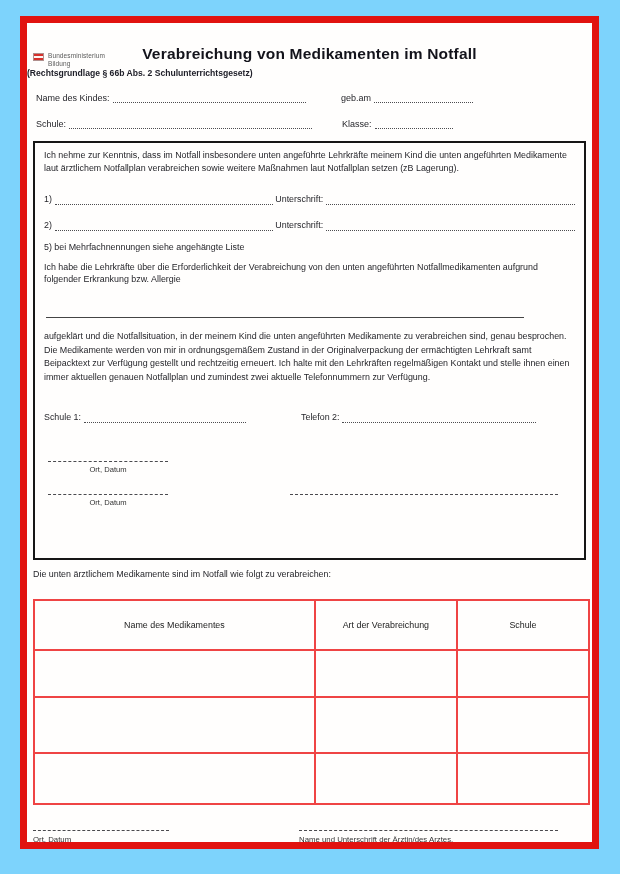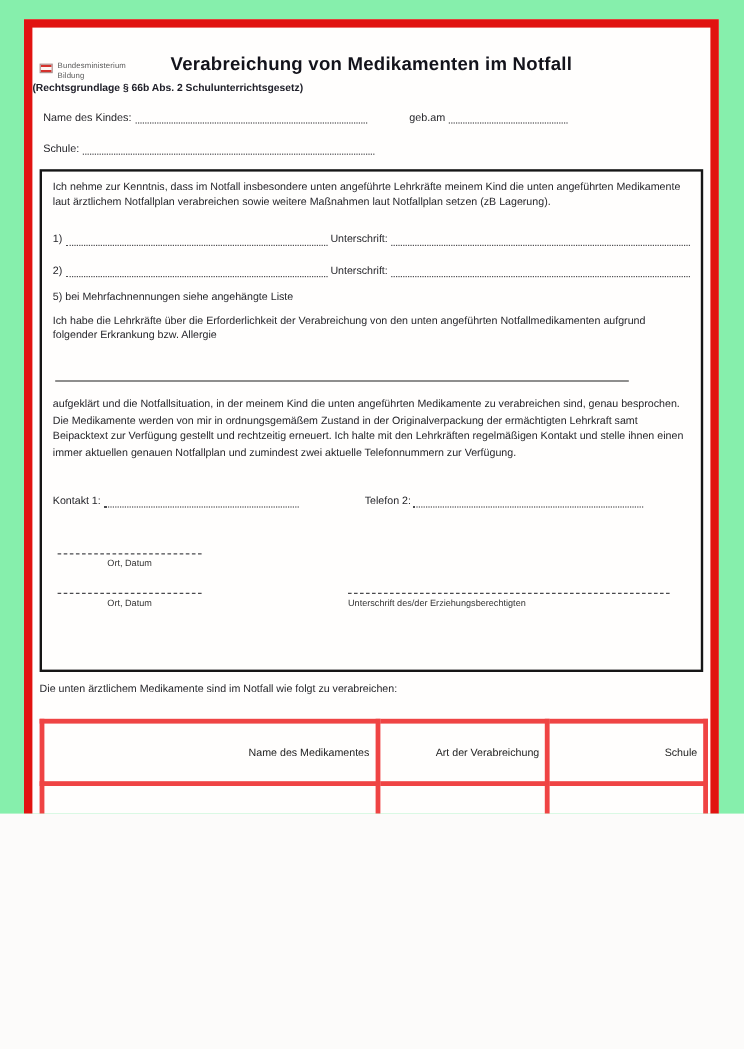--- a/index.html
+++ b/index.html
@@ -4,22 +4,22 @@
 <style>
   * { box-sizing: border-box; margin: 0; padding: 0; }
   html,body { width: 620px; }
   body {
     font-family: "Liberation Sans", sans-serif;
     background: #fcfbfa;
     color: #222;
   }
   .screen {
     position: relative;
-    width: 620px; height: 678px;
-    background: #86efac;
+    width: 620px; height: 874px;
+    background: #7dd3fc;
     overflow: hidden;
   }
   .frame {
     position: absolute;
     left: 20px; top: 16px;
     width: 579px; height: 833px;
     border: 7px solid #e11310;
     background: #fffefd;
   }
   .inner { position: relative; width: 100%; height: 100%; }
@@ -107,22 +107,22 @@
   
   .table-intro { margin: 9px 6px 0; font-size: 8.9px; color: #26262b; }
   table.meds {
     margin: 20px 6px 0;
     width: 557px;
     border-collapse: collapse;
     table-layout: fixed;
     font-size: 8.9px; color: #222;
   }
   table.meds th, table.meds td {
-    border: 4px solid #ef4444;
-    text-align: right; font-weight: normal;
+    border: 2px solid #ef4444;
+    text-align: center; font-weight: normal;
     padding: 19px 5px;
     vertical-align: top;
   }
   table.meds th { height: 16px; }
   .rowA td { height: 47px; }
   .rowB td { height: 56px; }
   .rowC td { height: 51px; }
 
   
   .footer { display: flex; margin: 25px 6px 0; align-items: flex-start; }
@@ -156,20 +156,24 @@
         <div class="fgroup g-dob">
           <span class="lbl">geb.am</span>
           <span class="dots"></span>
         </div>
       </div>
       <div class="frow frow2">
         <div class="fgroup g-school">
           <span class="lbl">Schule:</span>
           <span class="dots"></span>
         </div>
+        <div class="fgroup g-class">
+          <span class="lbl">Klasse:</span>
+          <span class="dots"></span>
+        </div>
       </div>
 
       <div class="box">
         <p>Ich nehme zur Kenntnis, dass im Notfall insbesondere unten angeführte Lehrkräfte meinem Kind die unten angeführten Medikamente laut ärztlichem Notfallplan verabreichen sowie weitere Maßnahmen laut Notfallplan setzen (zB Lagerung).</p>
 
         <div class="teacher-row tr1">
           <span class="num">1)</span>
           <span class="dots d1"></span>
           <span class="sig-lbl">Unterschrift:</span>
           <span class="dots d2"></span>
@@ -183,41 +187,40 @@
 
         <p class="note3">5) bei Mehrfachnennungen siehe angehängte Liste</p>
 
         <p class="p2">Ich habe die Lehrkräfte über die Erforderlichkeit der Verabreichung von den unten angeführten Notfallmedikamenten aufgrund folgender Erkrankung bzw. Allergie</p>
 
         <div class="illness-line"></div>
 
         <p class="p3">aufgeklärt und die Notfallsituation, in der meinem Kind die unten angeführten Medikamente zu verabreichen sind, genau besprochen. Die Medikamente werden von mir in ordnungsgemäßem Zustand in der Originalverpackung der ermächtigten Lehrkraft samt Beipacktext zur Verfügung gestellt und rechtzeitig erneuert. Ich halte mit den Lehrkräften regelmäßigen Kontakt und stelle ihnen einen immer  aktuellen  genauen Notfallplan und zumindest zwei aktuelle Telefonnummern zur Verfügung.</p>
 
         <div class="phone-row">
-          <span class="lbl">Kontakt 1:</span>
+          <span class="lbl">Schule 1:</span>
           <span class="dots d-p1"></span>
           <span class="lbl p2lbl">Telefon 2:</span>
           <span class="dots d-p2"></span>
         </div>
 
         <div class="sig-row sig-row1">
           <div class="sig-block-left">
             <div class="dash-line"></div>
             <div class="sig-caption">Ort, Datum</div>
           </div>
         </div>
 
         <div class="sig-row sig-row2">
           <div class="sig-block-left">
             <div class="dash-line"></div>
             <div class="sig-caption">Ort, Datum</div>
           </div>
           <div class="sig-block-right">
             <div class="dash-line"></div>
-            <div class="sig-caption">Unterschrift des/der Erziehungsberechtigten</div>
           </div>
         </div>
       </div>
 
       <div class="table-intro">Die unten ärztlichem Medikamente sind im Notfall wie folgt zu verabreichen:</div>
 
       <table class="meds">
         <colgroup>
           <col style="width:50.6%">
           <col style="width:25.6%">

